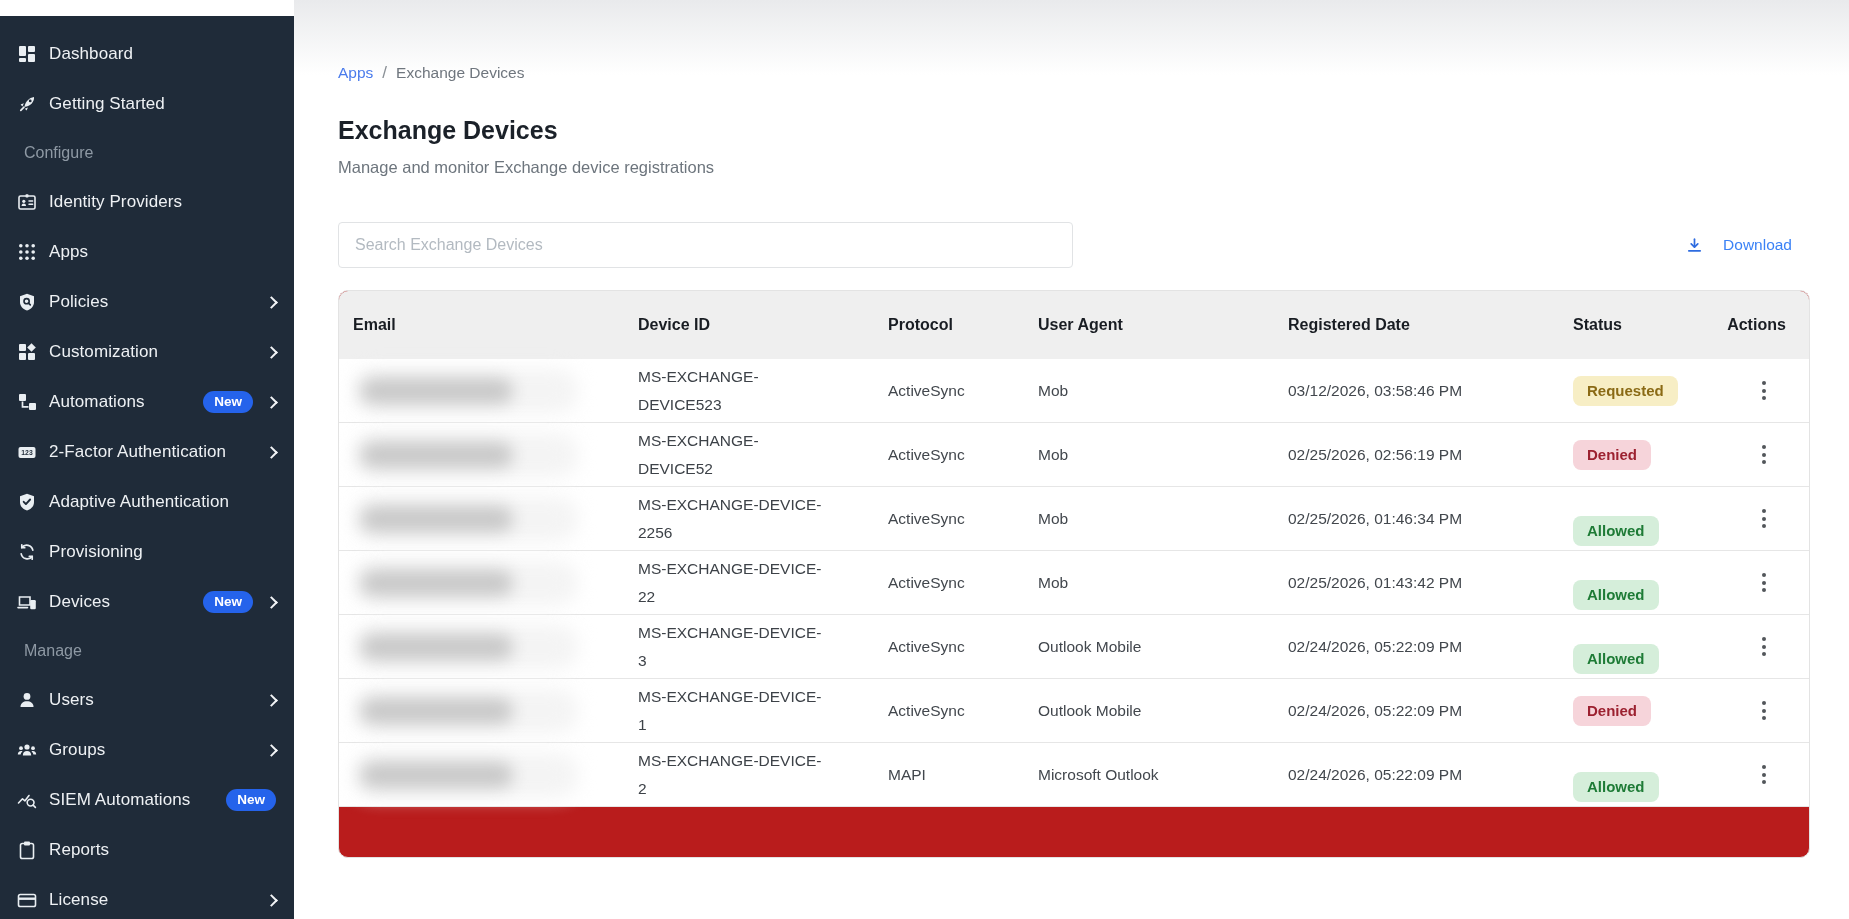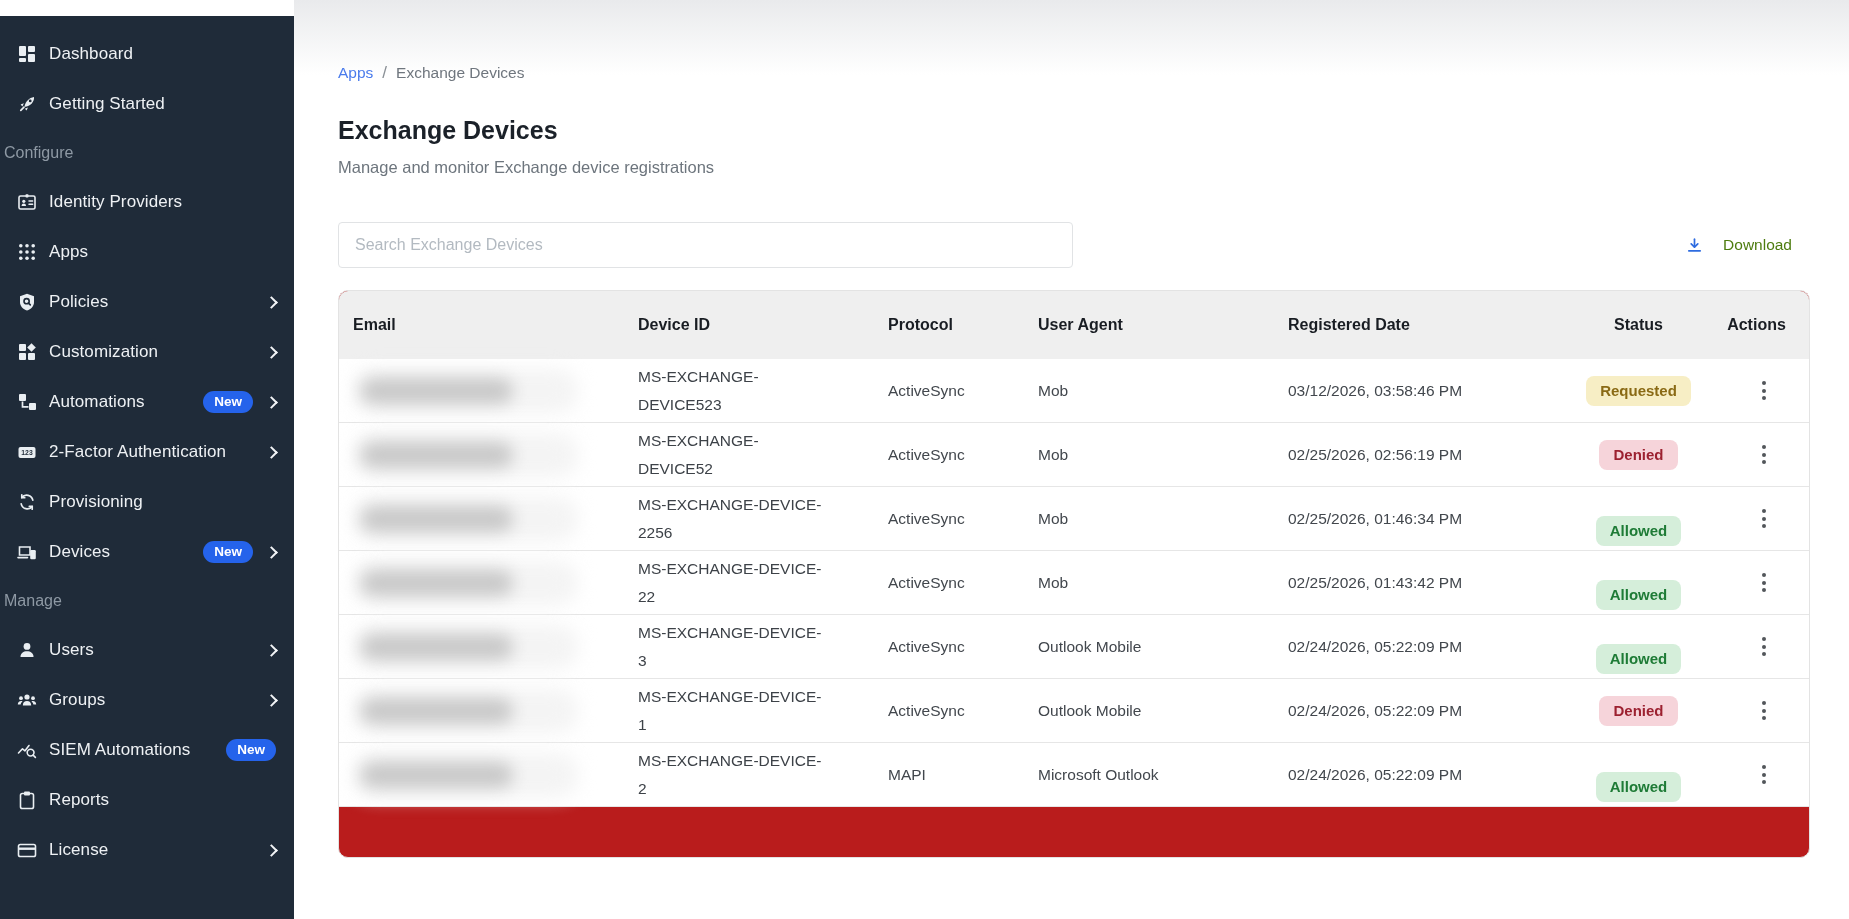--- a/index.html
+++ b/index.html
@@ -7,21 +7,21 @@
     font-family:"Liberation Sans","DejaVu Sans",sans-serif; background:#fff; }
 
   
   .sidebar { position:absolute; left:0; top:16px; width:294px; height:919px;
     background:#1f2b39; padding-top:13px; z-index:5; }
   .side-item { display:flex; align-items:center; height:50px; padding:0 18px 0 16px;
     cursor:pointer; color:#eef1f4; }
   .side-item .ico { width:22px; height:20px; display:flex; align-items:center; justify-content:center; flex:0 0 22px; }
   .side-item .lbl { margin-left:11px; font-size:17px; font-weight:500; letter-spacing:.1px; white-space:nowrap; }
   .side-item .spacer { flex:1; }
-  .side-section { height:48px; display:flex; align-items:center; padding-left:4px;
+  .side-section { height:48px; display:flex; align-items:center; padding-left:24px;
     color:#8e99a4; font-size:16px; }
   .new-badge { background:#2563eb; color:#fff; font-size:13.5px; font-weight:700;
     padding:4px 11px; border-radius:999px; line-height:1; margin-left:8px; }
   .chev { width:9px; height:9px; border-right:2.4px solid #f2f4f6; border-bottom:2.4px solid #f2f4f6;
     transform:rotate(-45deg); margin-left:14px; flex:0 0 auto; }
 
   
   .main { position:absolute; left:294px; top:0; right:0; bottom:0; background:#fff; }
   .main::before { content:''; position:absolute; top:0; left:0; right:0; height:75px;
     background:linear-gradient(#e9eaec, rgba(255,255,255,0)); pointer-events:none; }
@@ -33,37 +33,37 @@
   .bc-current { color:#6f767e; }
 
   .page-title { margin-top:30px; font-size:25px; line-height:34px; font-weight:700; color:#1b2129; }
   .page-subtitle { margin-top:9px; font-size:16.5px; line-height:22px; color:#6d757d; }
 
   .toolbar { margin-top:44px; height:46px; display:flex; align-items:center; justify-content:space-between; }
   .search-input { width:735px; height:46px; border:1px solid #e1e3e5; border-radius:4px;
     padding:0 16px; font-size:16px; color:#333; outline:none; background:#fff;
     font-family:"Liberation Sans","DejaVu Sans",sans-serif; }
   .search-input::placeholder { color:#b3bac1; }
-  .download-link { display:flex; align-items:center; gap:20px; color:#4d7c0f; font-size:15.5px;
+  .download-link { display:flex; align-items:center; gap:20px; color:#3b82f6; font-size:15.5px;
     font-weight:500; cursor:pointer; padding-right:18px; }
 
   
   .table-card { margin-top:22px; width:1472px; height:568px; border:1px solid #e3e3e3;
     border-radius:10px; background:#b91c1c; overflow:hidden; }
   .thead { display:flex; height:68px; background:#efefef; align-items:center; }
   .th { font-size:16px; font-weight:700; color:#191d23; padding-left:14px; }
   .trow { display:flex; height:64px; border-bottom:1px solid #e6e6e6; align-items:center; background:#fff; }
   .trow:last-of-type { border-bottom:1px solid #e6e6e6; }
   .td { font-size:15.5px; color:#42474d; padding-left:14px; line-height:1.8; }
   .c-email { width:285px; flex:0 0 285px; }
   .c-device { width:250px; flex:0 0 250px; }
   .c-proto { width:150px; flex:0 0 150px; }
   .c-agent { width:250px; flex:0 0 250px; }
   .c-date { width:285px; flex:0 0 285px; }
-  .c-status { width:145px; flex:0 0 145px;text-align:center; }
+  .c-status { width:145px; flex:0 0 145px; }
   .c-actions { flex:1; display:flex; justify-content:center; }
   .thead .c-actions { justify-content:center; padding-left:0; }
   .device-id { display:inline-block; max-width:192px; overflow-wrap:break-word; color:#3d4248; }
 
   .email-redact { position:relative; width:225px; height:44px; }
   .email-redact .halo { position:absolute; inset:0; background:#f4f4f4; filter:blur(9px); border-radius:20px; }
   .email-redact .blob { position:absolute; left:8px; top:9px; width:152px; height:26px;
     background:#c9c9c9; filter:blur(8px); border-radius:13px; }
 
   .badge { display:inline-block; padding:6px 14px; border-radius:8px; font-size:15px;
@@ -193,20 +193,29 @@
       <svg width="20" height="20" viewBox="0 0 20 20">
         <rect x="1.5" y="5" width="17" height="11" rx="2" fill="#e9eef2"></rect>
         <text x="10" y="13.2" text-anchor="middle" font-size="6.8" font-weight="bold" fill="#1f2b39" font-family="Liberation Sans, sans-serif">123</text>
         </svg>
     </span>
     <span class="lbl">2-Factor Authentication</span>
     <span class="spacer"></span>
     <span class="chev"></span>
   </div>
 
+  <div class="side-item">
+    <span class="ico">
+      <svg width="20" height="20" viewBox="0 0 20 20">
+        <path d="M10,1.8 L17,4.3 V10 c0,4.6 -3.1,7.1 -7,8.6 C6.1,17.1 3,14.6 3,10 V4.3 Z" fill="#e9eef2"></path>
+        <path d="M6.7,9.8 l2.2,2.3 4.2,-4.6" fill="none" stroke="#1f2b39" stroke-width="1.9" stroke-linecap="round" stroke-linejoin="round"></path>
+        </svg>
+    </span>
+    <span class="lbl">Adaptive Authentication</span>
+  </div>
 
   <div class="side-item">
     <span class="ico">
       <svg width="20" height="20" viewBox="0 0 20 20" fill="none" stroke="#e9eef2" stroke-width="1.7" stroke-linecap="round">
         <path d="M15.8,8.2 A6.2,6.2 0 0 0 4.8,5.6"></path>
         <path d="M4.8,2.8 v2.9 h2.9" stroke-linejoin="round"></path>
         <path d="M4.2,11.8 A6.2,6.2 0 0 0 15.2,14.4"></path>
         <path d="M15.2,17.2 v-2.9 h-2.9" stroke-linejoin="round"></path>
         </svg>
     </span>

